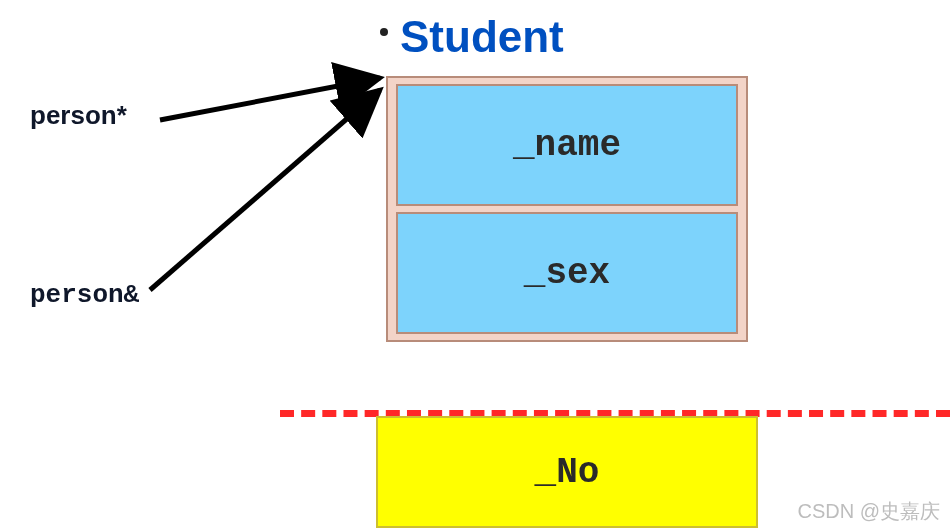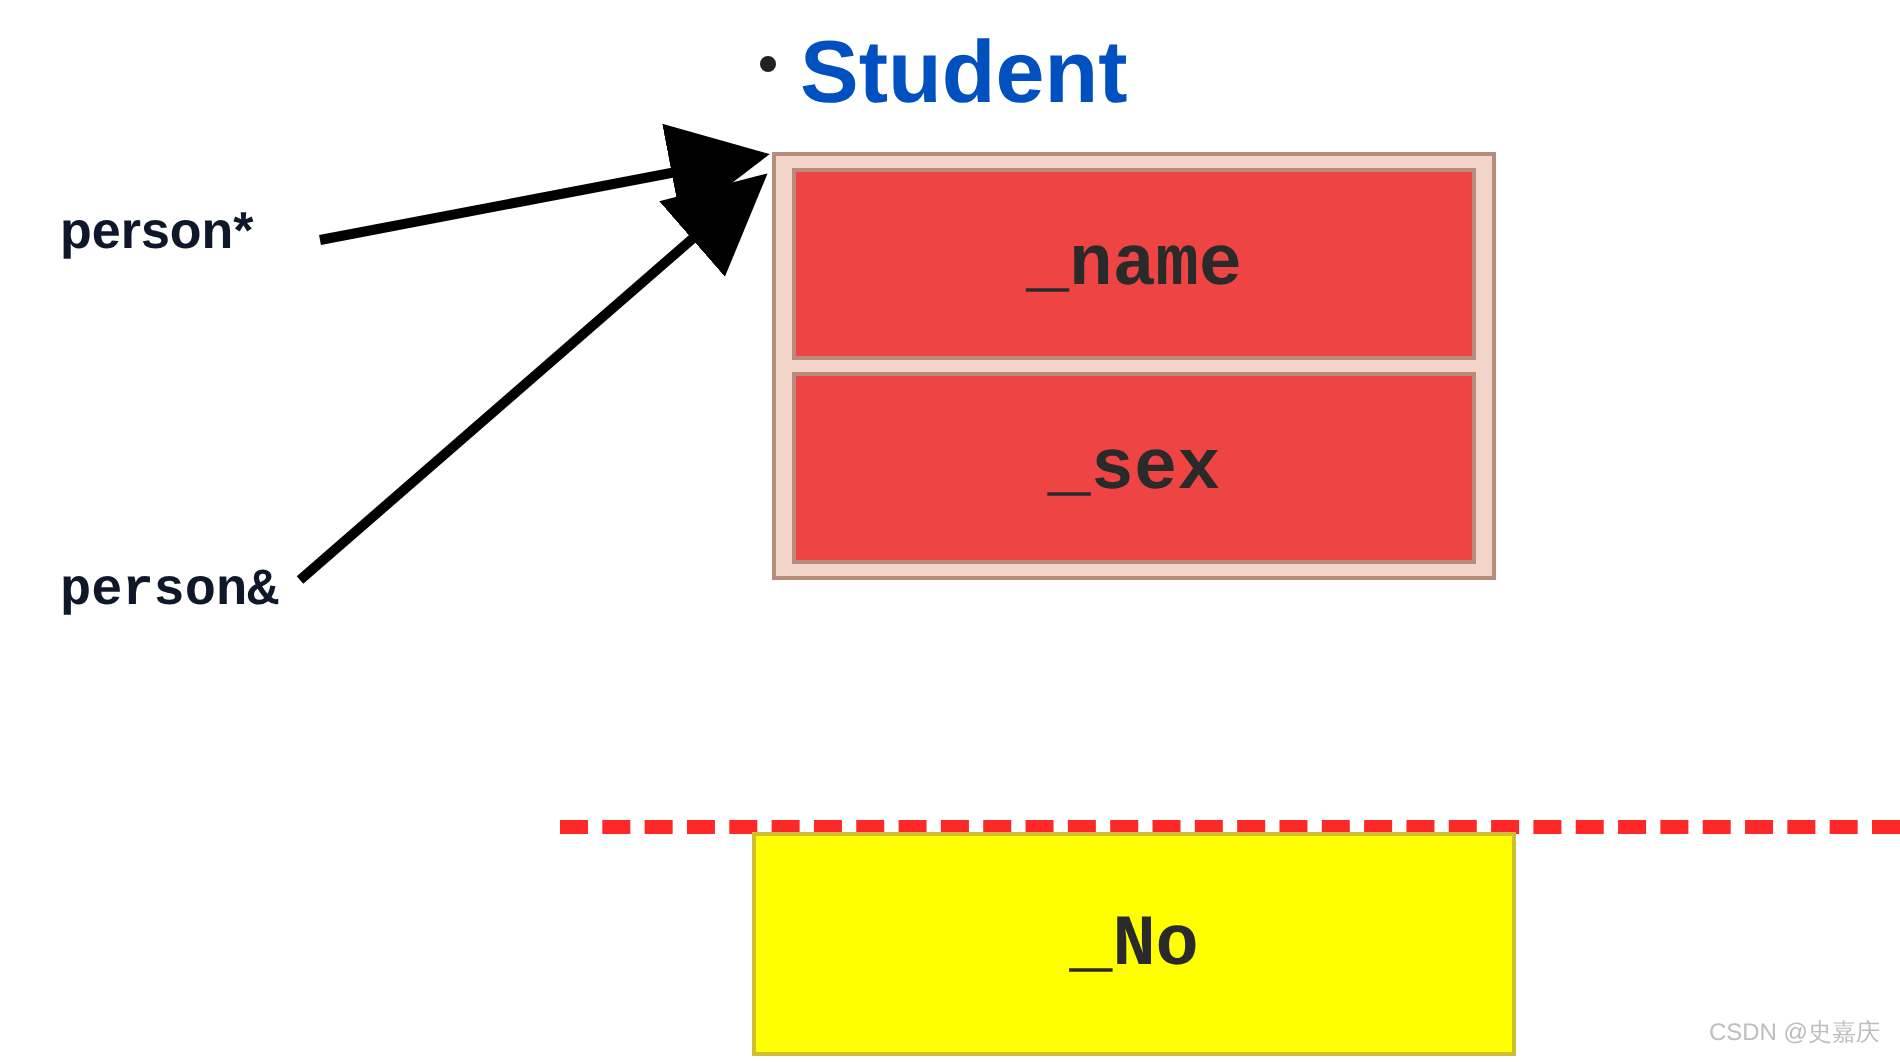--- a/index.html
+++ b/index.html
@@ -40,24 +40,24 @@
     .lp2 { top: 280px; font-family: Liberation Mono, monospace; }
     .box-container {
       position: absolute;
       top: 76px;
       left: 386px;
       width: 362px;
       border: 2px solid #b88c7a;
       background: #f3d4c8;
     }
     .member {
-      height: 96px;
+      height: 122px;
       border: 2px solid #b88c7a;
       margin: 6px 8px;
-      background: #ef4444;
+      background: #7dd3fc;
       display: flex;
       align-items: center;
       justify-content: center;
       font-family: "Courier New", monospace;
       font-size: 36px;
       font-weight: bold;
       color: #2a2a2a;
     }
     .derived-box {
       position: absolute;
@@ -88,21 +88,21 @@
       top: 60px;
       left: 30px;
       width: 380px;
       height: 280px;
       pointer-events: none;
     }
     .watermark {
       position: absolute;
       bottom: 6px;
       right: 10px;
-      font-size: 12px;
+      font-size: 20px;
       color: #bdbdbd;
       margin-top: 19px;
     }
   </style>
 </head>
 <body>
 
 <span class="bullet"></span>
 <div class="title">Student</div>
 

